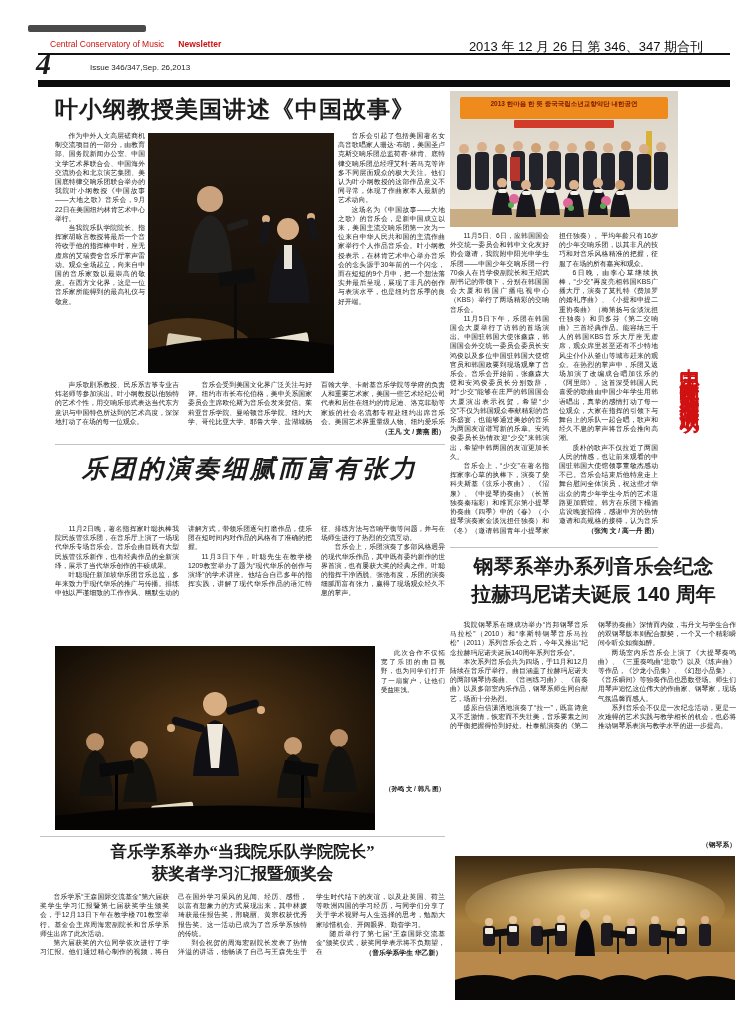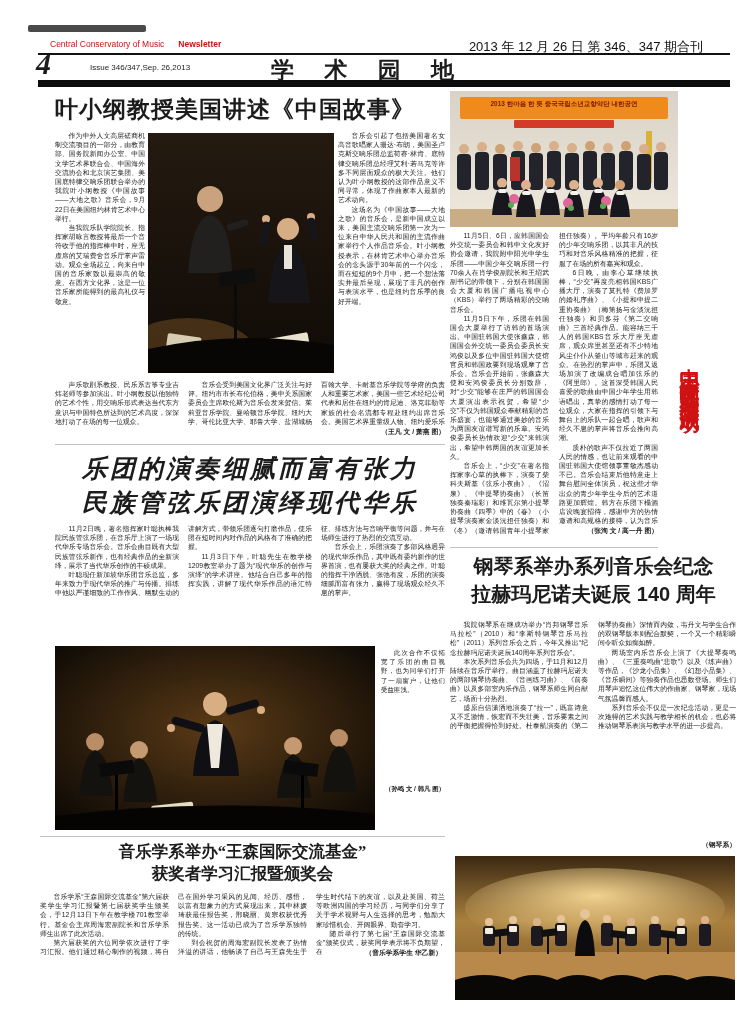--- a/index.html
+++ b/index.html
@@ -48,21 +48,20 @@
 <div class="page">
 
   <div class="abs smudge"></div>
   <div class="abs brand">
     <span>Central Conservatory of Music</span><b>Newsletter</b>
   </div>
   <div class="abs dateline">2013 年 12 月 26 日  第 346、347 期合刊</div>
   <div class="abs rule-top"></div>
   <div class="abs pageno">4</div>
   <div class="abs issue">Issue 346/347,Sep. 26,2013</div>
-  <div class="abs section-title">学 术 园 地</div>
   <div class="abs bar"></div>
 
   <div class="abs hl-main">叶小纲教授美国讲述《中国故事》</div>
 
   <div class="abs bodytxt" style="left:55px;top:131px;width:90px;height:246px;">
       <p>作为中外人文高层磋商机制交流项目的一部分，由教育部、国务院新闻办公室、中国文学艺术界联合会、中国海外交流协会和北京演艺集团、美国底特律交响乐团联合举办的我院叶小纲教授《中国故事——大地之歌》音乐会，9月22日在美国纽约林肯艺术中心举行。</p>
       <p>当我院乐队学院院长、指挥家胡咏言教授将最后一个音符收于他的指挥棒中时，座无虚席的艾瑞费舍音乐厅掌声雷动。观众全场起立，向来自中国的音乐家致以最崇高的敬意。在西方文化界，这是一位音乐家所能得到的最高礼仪与敬意。</p>
     </div>
 
   <div class="abs photo" style="left:148px;top:133px;width:186px;height:240px;">
@@ -104,21 +103,20 @@
   <div class="abs bodytxt cols3" style="left:55px;top:380px;width:390px;height:54px;">
       <p>声乐歌剧系教授、民乐系古筝专业吉炜老师等参加演出。叶小纲教授以他独特的艺术个性，用交响乐形式表达当代东方意识与中国特色所达到的艺术高度，深深地打动了在场的每一位观众。</p>
       <p>音乐会受到美国文化界广泛关注与好评。纽约市市长布伦伯格，美中关系国家委员会主席欧伦斯为音乐会发来贺信。茱莉亚音乐学院、曼哈顿音乐学院、纽约大学、哥伦比亚大学、耶鲁大学、盐湖城杨百翰大学、卡耐基音乐学院等学府的负责人和重要艺术家，美国一些艺术经纪公司代表和居住在纽约的肯尼迪、洛克菲勒等家族的社会名流都专程赴纽约出席音乐会。美国艺术界重量级人物、纽约爱乐乐团董事、作曲家卡伦评论道：“这是多么特别的一个下午！音乐会实在精彩，我和爱德（纽约爱乐乐团艺术副总裁）享受了每一个音符。”</p>
     </div>
 
   <div class="abs byline" style="left:352px;top:427px;width:93px;">（王凡 文 / 萧燕 图）</div>
 
   <div class="abs hairline" style="left:55px;top:444px;width:390px;"></div>
 
   <div class="abs hl-callig" style="top:452px;">乐团的演奏细腻而富有张力</div>
-  <div class="abs hl-callig" style="top:486px;">民族管弦乐团演绎现代华乐</div>
 
   <div class="abs bodytxt cols3" style="left:55px;top:524px;width:390px;height:118px;">
       <p>11月2日晚，著名指挥家叶聪执棒我院民族管弦乐团，在音乐厅上演了一场现代华乐专场音乐会。音乐会曲目既有大型民族管弦乐新作，也有经典作品的全新演绎，展示了当代华乐创作的丰硕成果。</p>
       <p>叶聪现任新加坡华乐团音乐总监，多年来致力于现代华乐的推广与传播。排练中他以严谨细致的工作作风、幽默生动的讲解方式，带领乐团逐句打磨作品，使乐团在短时间内对作品的风格有了准确的把握。</p>
       <p>11月3日下午，叶聪先生在教学楼1209教室举办了题为“现代华乐的创作与演绎”的学术讲座。他结合自己多年的指挥实践，讲解了现代华乐作品的语汇特征、排练方法与音响平衡等问题，并与在场师生进行了热烈的交流互动。</p>
       <p>音乐会上，乐团演奏了多部风格迥异的现代华乐作品，其中既有委约新作的世界首演，也有屡获大奖的经典之作。叶聪的指挥干净洒脱、张弛有度，乐团的演奏细腻而富有张力，赢得了现场观众经久不息的掌声。</p>
     </div>
 
   <div class="abs photo" style="left:55px;top:646px;width:320px;height:184px;">
     <svg width="320" height="184" viewBox="0 0 320 184">
@@ -157,21 +155,21 @@
     </svg>
   </div>
 
   <div class="abs bodytxt" style="left:381px;top:648px;width:64px;height:132px;font-size:6.5px;">
       <p>此次合作不仅拓宽了乐团的曲目视野，也为同学们打开了一扇窗户，让他们受益匪浅。</p>
     </div>
   <div class="abs byline" style="left:378px;top:784px;width:67px;font-size:6.4px;">（孙鸣 文 / 韩凡 图）</div>
 
   <div class="abs hairline" style="left:40px;top:836px;width:405px;"></div>
 
-  <div class="abs hl-s5" style="top:841px;">音乐学系举办“王森国际交流基金”</div>
+  <div class="abs hl-s5" style="top:841px;">音乐学系举办“当我院乐队学院院长”</div>
   <div class="abs hl-s5" style="top:863px;">获奖者学习汇报暨颁奖会</div>
 
   <div class="abs bodytxt cols3" style="left:40px;top:892px;width:405px;height:114px;">
       <p>音乐学系“王森国际交流基金”第六届获奖学生学习汇报暨第七届获奖学生颁奖会，于12月13日下午在教学楼701教室举行。基金会主席周海宏副院长和音乐学系师生出席了此次活动。</p>
       <p>第六届获奖的六位同学依次进行了学习汇报。他们通过精心制作的视频，将自己在国外学习采风的见闻、经历、感悟，以富有想象力的方式展现出来，其中林媛琦获最佳报告奖，邢晓丽、黄宗权获优秀报告奖。这一活动已成为了音乐学系独特的传统。</p>
       <p>到会祝贺的周海宏副院长发表了热情洋溢的讲话，他畅谈了自己与王森先生于学生时代结下的友谊，以及赴英国、荷兰等欧洲四国的学习经历，与同学们分享了关于学术视野与人生选择的思考，勉励大家珍惜机会、开阔眼界、勤奋学习。</p>
       <p>随后举行了第七届“王森国际交流基金”颁奖仪式，获奖同学表示将不负期望，在今后的学习中取得更大的进步。</p>
     </div>
   <div class="abs byline" style="left:322px;top:948px;width:120px;">（音乐学系学生 华乙新）</div>
 

